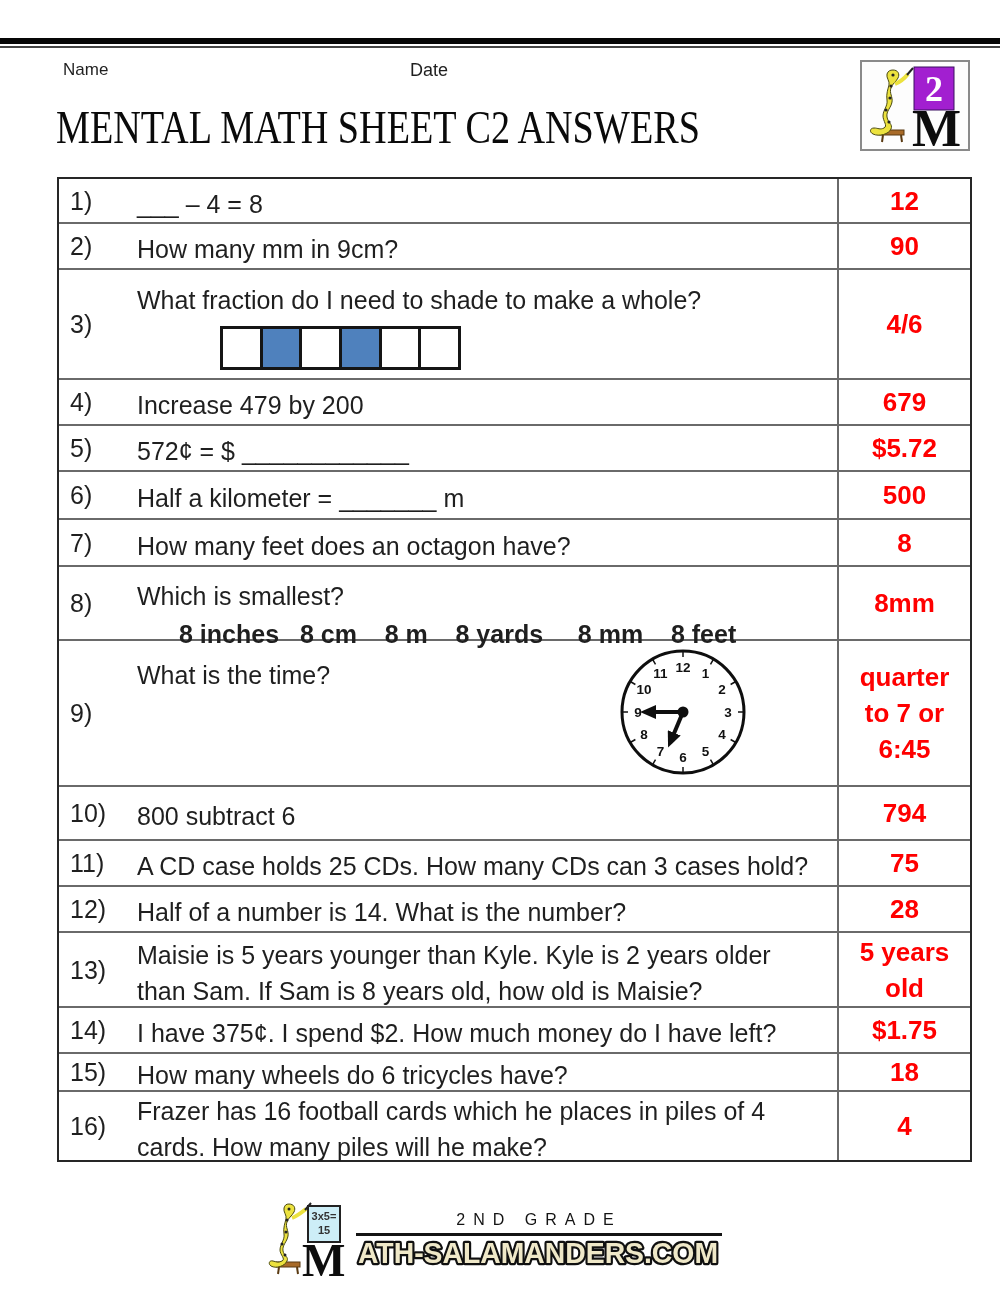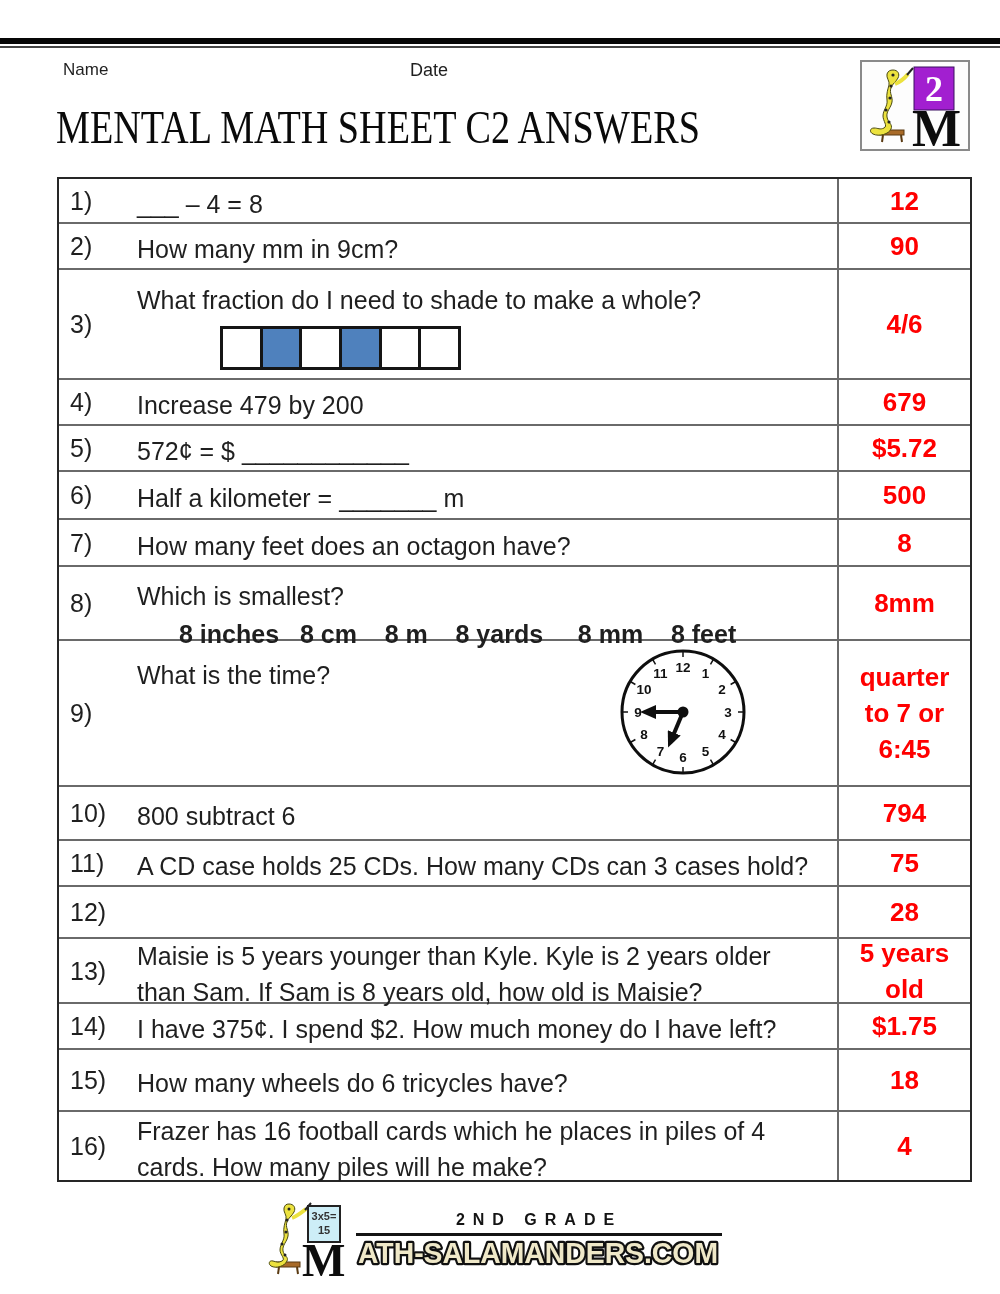--- a/index.html
+++ b/index.html
@@ -53,22 +53,22 @@
     flex:1; border-left:2px solid #6a6a6a;
     display:flex; align-items:center; justify-content:center;
     color:#ff0000; font-weight:bold; font-size:26px;
     text-align:center; white-space:pre-line; line-height:36px;
   }
   .qtext { max-width:678px;margin-top:6px; }
 
   
   .h1{height:45px}.h2{height:46px}.h3{height:110px}.h4{height:46px}
   .h5{height:46px}.h6{height:48px}.h7{height:47px}.h8{height:74px}
-  .h9{height:146px}.h10{height:54px}.h11{height:46px}.h12{height:52px}
-  .h13{height:65px}.h14{height:46px}.h15{height:62px}.h16{height:68px}
+  .h9{height:146px}.h10{height:54px}.h11{height:46px}.h12{height:46px}
+  .h13{height:75px}.h14{height:46px}.h15{height:38px}.h16{height:68px}
 
   
   .row3 .qcell { justify-content:flex-start; padding-top:6px; }
   .fraction-bar {
     margin:8px 0 0 83px; width:241px; height:44px;
     border:3px solid #151515; display:flex; background:#fff;
   }
   .fcell { flex:1; border-right:3px solid #151515; background:#fff; }
   .fcell:last-child { border-right:none; }
   .fcell.shaded { background:#4f81bd; }
@@ -78,21 +78,21 @@
   .options { margin:2px 4px 0 42px; font-weight:bold; white-space:pre; }
 
   
   .row9 .qcell { justify-content:flex-start; padding-top:10px; }
   .clock-wrap { position:absolute; left:558px; top:5px; }
 
   
   .footer { left:268px; top:1200px; display:flex; align-items:flex-start; }
   .footer-text { margin-left:8px; width:366px; margin-top:11px; }
   .grade-line {
-    text-align:center; font-size:16px; font-weight:bold;
+    text-align:center; font-size:16px; font-weight:normal;
     letter-spacing:8px; color:#141414; white-space:nowrap;
   }
   .grade-rule { height:3px; background:#141414; margin-top:4px; }
 </style>
 </head>
 <body>
 
 <div class="abs rule-top"></div>
 <div class="abs rule-top2"></div>
 
@@ -264,20 +264,21 @@
     <div class="qcell">
         <span class="num">11)</span>
       <div class="qtext">A CD case holds 25 CDs. How many CDs can 3 cases hold?</div>
       </div>
     <div class="acell">75</div>
   </div>
 
   <div class="row h12">
     <div class="qcell">
         <span class="num">12)</span>
+      <div class="qtext">Half of a number is 14. What is the number?</div>
       </div>
     <div class="acell">28</div>
   </div>
 
   <div class="row h13">
     <div class="qcell">
         <span class="num">13)</span>
       <div class="qtext">Maisie is 5 years younger than Kyle. Kyle is 2 years older than Sam. If Sam is 8 years old, how old is Maisie?</div>
       </div>
     <div class="acell">5 years

